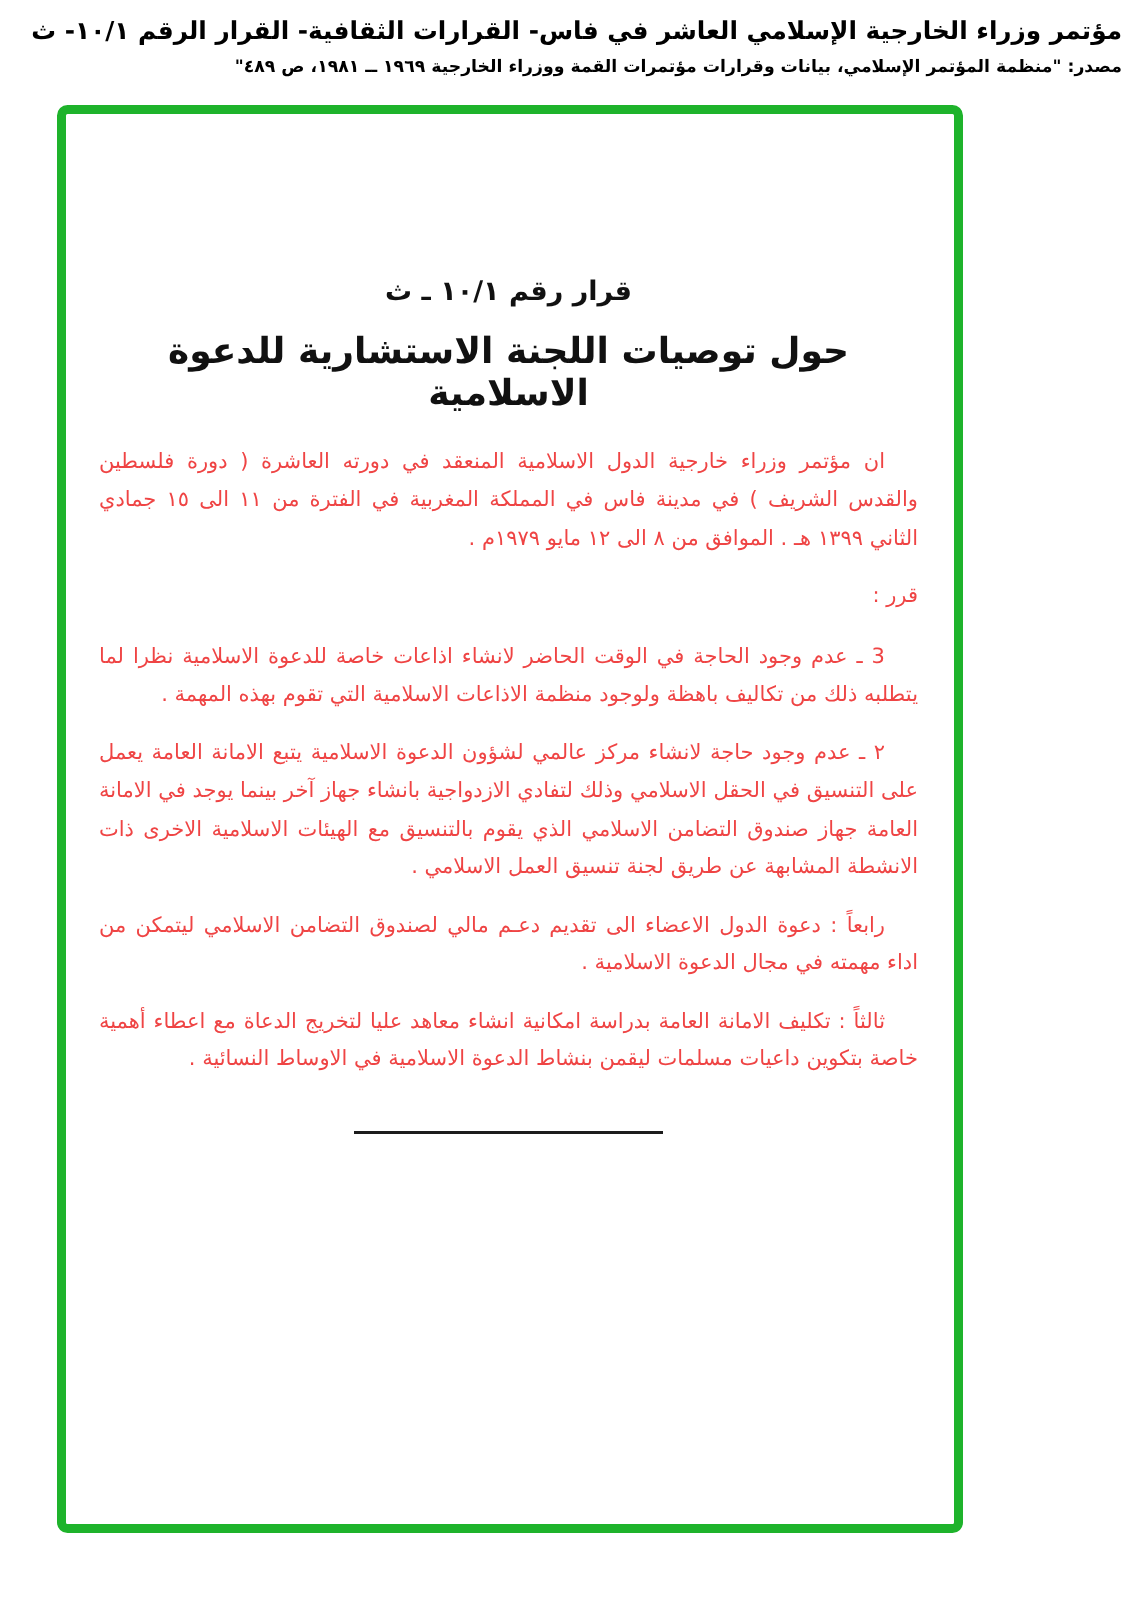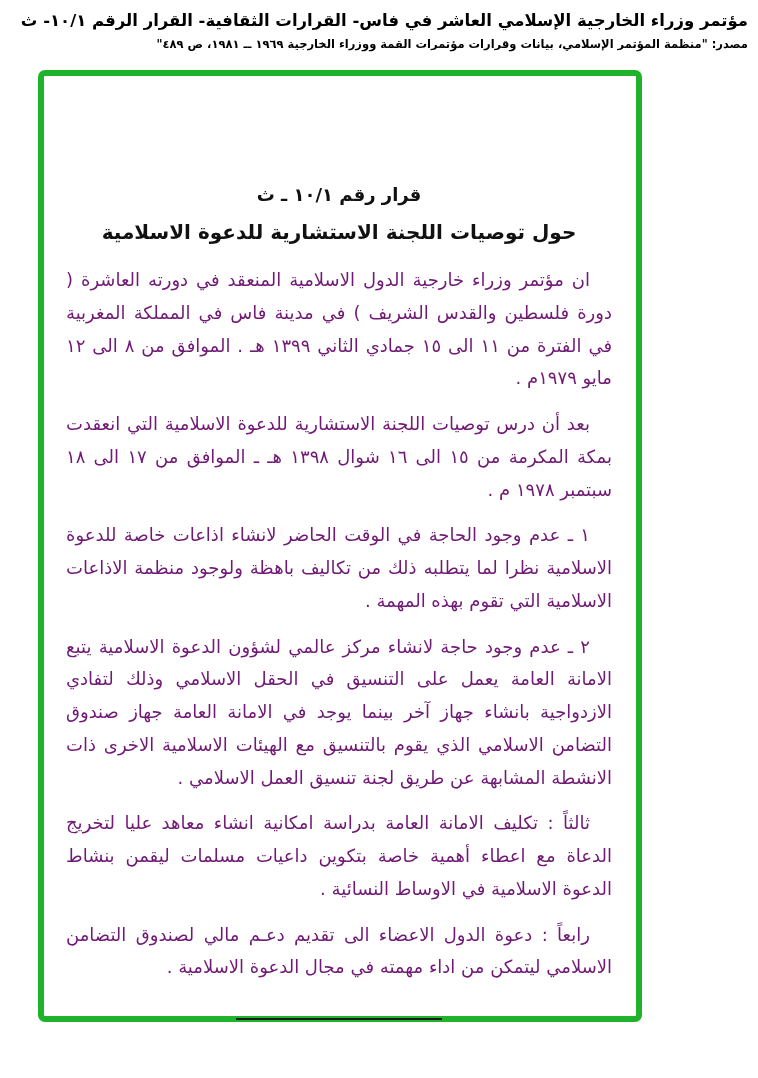--- a/index.html
+++ b/index.html
@@ -49,32 +49,32 @@
 
   
   .title-block { text-align: center; margin-bottom: 20px; }
   .decision-number {
     font-size: 18px;
     font-weight: bold;
     color: #111;
     margin-bottom: 15px;
   }
   .decision-subject {
-    font-size: 20px;
+    font-size: 24px;
     font-weight: bold;
     color: #111;
   }
 
   
   .body-text p {
-    font-size: 18px;
+    font-size: 14px;
     line-height: 1.82;
     text-align: justify;
     text-indent: 22px;
-    color: #701a75;
+    color: #ef4444;
     margin-bottom: 13px;
   }
   .body-text p.no-indent { text-indent: 0; margin-bottom: 15px; }
 
   
   .footer-divider {
     width: 206px;
     height: 2px;
     background: #1c1c1c;
     margin: 34px auto 0 auto;
@@ -93,25 +93,25 @@
   <div class="decision-frame">
     <div class="frame-content">
 
       <div class="title-block">
         <div class="decision-number">قرار رقم ١٠/١ ـ ث</div>
         <div class="decision-subject">حول توصيات اللجنة الاستشارية للدعوة الاسلامية</div>
       </div>
 
       <div class="body-text">
         <p>ان مؤتمر وزراء خارجية الدول الاسلامية المنعقد في دورته العاشرة ( دورة فلسطين والقدس الشريف ) في مدينة فاس في المملكة المغربية في الفترة من ١١ الى ١٥ جمادي الثاني ١٣٩٩ هـ . الموافق من ٨ الى ١٢ مايو ١٩٧٩م .</p>
-        <p>بعد أن درس توصيات اللجنة الاستشارية للدعوة الاسلامية التي انعقدت بمكة المكرمة من ١٥ الى ١٦ شوال ١٣٩٨ هـ ـ الموافق من ١٧ الى ١٨ سبتمبر ١٩٧٨ م .</p>
-        <p>١ ـ عدم وجود الحاجة في الوقت الحاضر لانشاء اذاعات خاصة للدعوة الاسلامية نظرا لما يتطلبه ذلك من تكاليف باهظة ولوجود منظمة الاذاعات الاسلامية التي تقوم بهذه المهمة .</p>
+        <p class="no-indent">قرر :</p>
+        <p>3 ـ عدم وجود الحاجة في الوقت الحاضر لانشاء اذاعات خاصة للدعوة الاسلامية نظرا لما يتطلبه ذلك من تكاليف باهظة ولوجود منظمة الاذاعات الاسلامية التي تقوم بهذه المهمة .</p>
         <p>٢ ـ عدم وجود حاجة لانشاء مركز عالمي لشؤون الدعوة الاسلامية يتبع الامانة العامة يعمل على التنسيق في الحقل الاسلامي وذلك لتفادي الازدواجية بانشاء جهاز آخر بينما يوجد في الامانة العامة جهاز صندوق التضامن الاسلامي الذي يقوم بالتنسيق مع الهيئات الاسلامية الاخرى ذات الانشطة المشابهة عن طريق لجنة تنسيق العمل الاسلامي .</p>
+        <p>رابعاً : دعوة الدول الاعضاء الى تقديم دعـم مالي لصندوق التضامن الاسلامي ليتمكن من اداء مهمته في مجال الدعوة الاسلامية .</p>
         <p>ثالثاً : تكليف الامانة العامة بدراسة امكانية انشاء معاهد عليا لتخريج الدعاة مع اعطاء أهمية خاصة بتكوين داعيات مسلمات ليقمن بنشاط الدعوة الاسلامية في الاوساط النسائية .</p>
-        <p>رابعاً : دعوة الدول الاعضاء الى تقديم دعـم مالي لصندوق التضامن الاسلامي ليتمكن من اداء مهمته في مجال الدعوة الاسلامية .</p>
       </div>
 
       <div class="footer-divider"></div>
 
     </div>
   </div>
 
 </div>
 
 </body></html>

